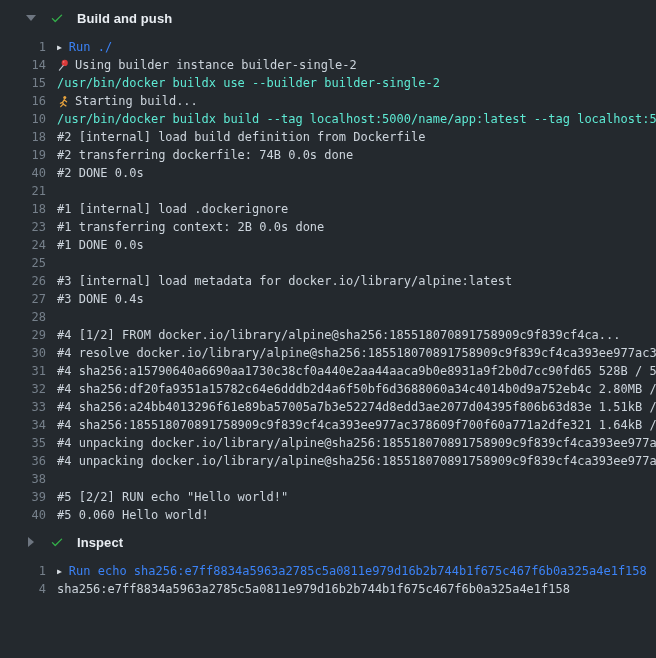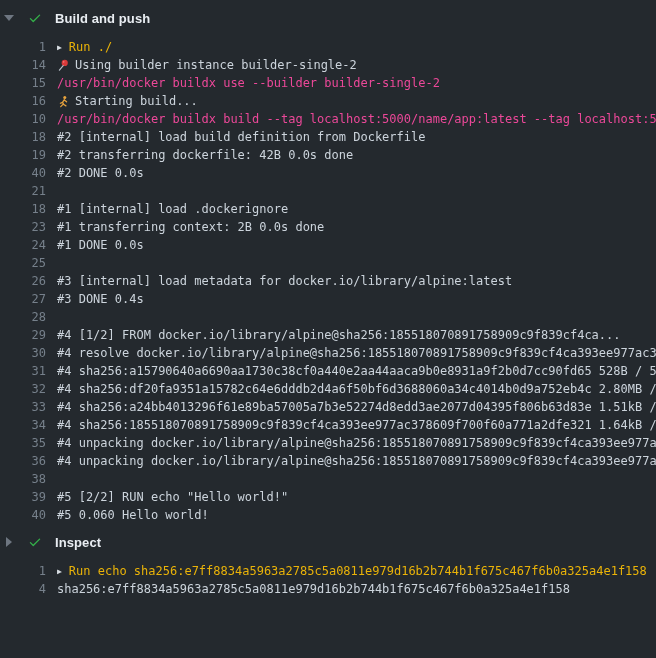--- a/index.html
+++ b/index.html
@@ -3,21 +3,21 @@
 <meta charset="utf-8">
 <style>
   html,body{margin:0;padding:0;}
   body{
     width:656px;height:658px;overflow:hidden;
     background:#24292e;
     font-family:"Liberation Sans",sans-serif;
   }
   .log-section{margin:0;}
   .sec-header{
-    display:flex;align-items:center;height:36px;padding-left:3px;cursor:pointer;
+    display:flex;align-items:center;height:36px;padding-left:25px;cursor:pointer;
   }
   .toggle{width:12px;height:12px;flex:none;position:relative;display:inline-block;}
   .toggle::after{content:"";position:absolute;left:1px;top:3px;}
   .toggle.expanded::after{
     border-left:5px solid transparent;border-right:5px solid transparent;
     border-top:6px solid #6e7681;
   }
   .toggle.collapsed::after{
     border-top:5px solid transparent;border-bottom:5px solid transparent;
     border-left:6px solid #6e7681;top:1px;left:3px;
@@ -34,22 +34,22 @@
   }
   .num{
     flex:0 0 46px;text-align:right;color:#76808b;cursor:pointer;
     font-size:12px;user-select:none;
   }
   .content{
     margin-left:11px;flex:1;min-width:0;overflow:hidden;white-space:pre;
     color:#ccd4dc;display:flex;align-items:center;
   }
   .txt{white-space:pre;}
-  .line.command .txt{color:#ec4899;}
-  .line.run .txt{color:#eab308;}
+  .line.command .txt{color:#5eead4;}
+  .line.run .txt{color:#3b82f6;}
   .arrow{
     font-size:8px;color:#d7dde3;margin-right:7px;flex:none;
     transform:translateY(-0.5px);
   }
   .inline-icon{margin-right:5px;flex:none;display:inline-block;}
   .inline-icon svg{display:block;}
 </style>
 </head>
 <body>
 
@@ -91,21 +91,21 @@
         <div class="line command">
           <span class="num">10</span>
           <span class="content"><span class="txt">/usr/bin/docker buildx build --tag localhost:5000/name/app:latest --tag localhost:5</span></span>
         </div>
         <div class="line plain">
           <span class="num">18</span>
           <span class="content"><span class="txt">#2 [internal] load build definition from Dockerfile</span></span>
         </div>
         <div class="line plain">
           <span class="num">19</span>
-          <span class="content"><span class="txt">#2 transferring dockerfile: 42B 0.0s done</span></span>
+          <span class="content"><span class="txt">#2 transferring dockerfile: 74B 0.0s done</span></span>
         </div>
         <div class="line plain">
           <span class="num">40</span>
           <span class="content"><span class="txt">#2 DONE 0.0s</span></span>
         </div>
         <div class="line plain">
           <span class="num">21</span>
           <span class="content"><span class="txt"></span></span>
         </div>
         <div class="line plain">

